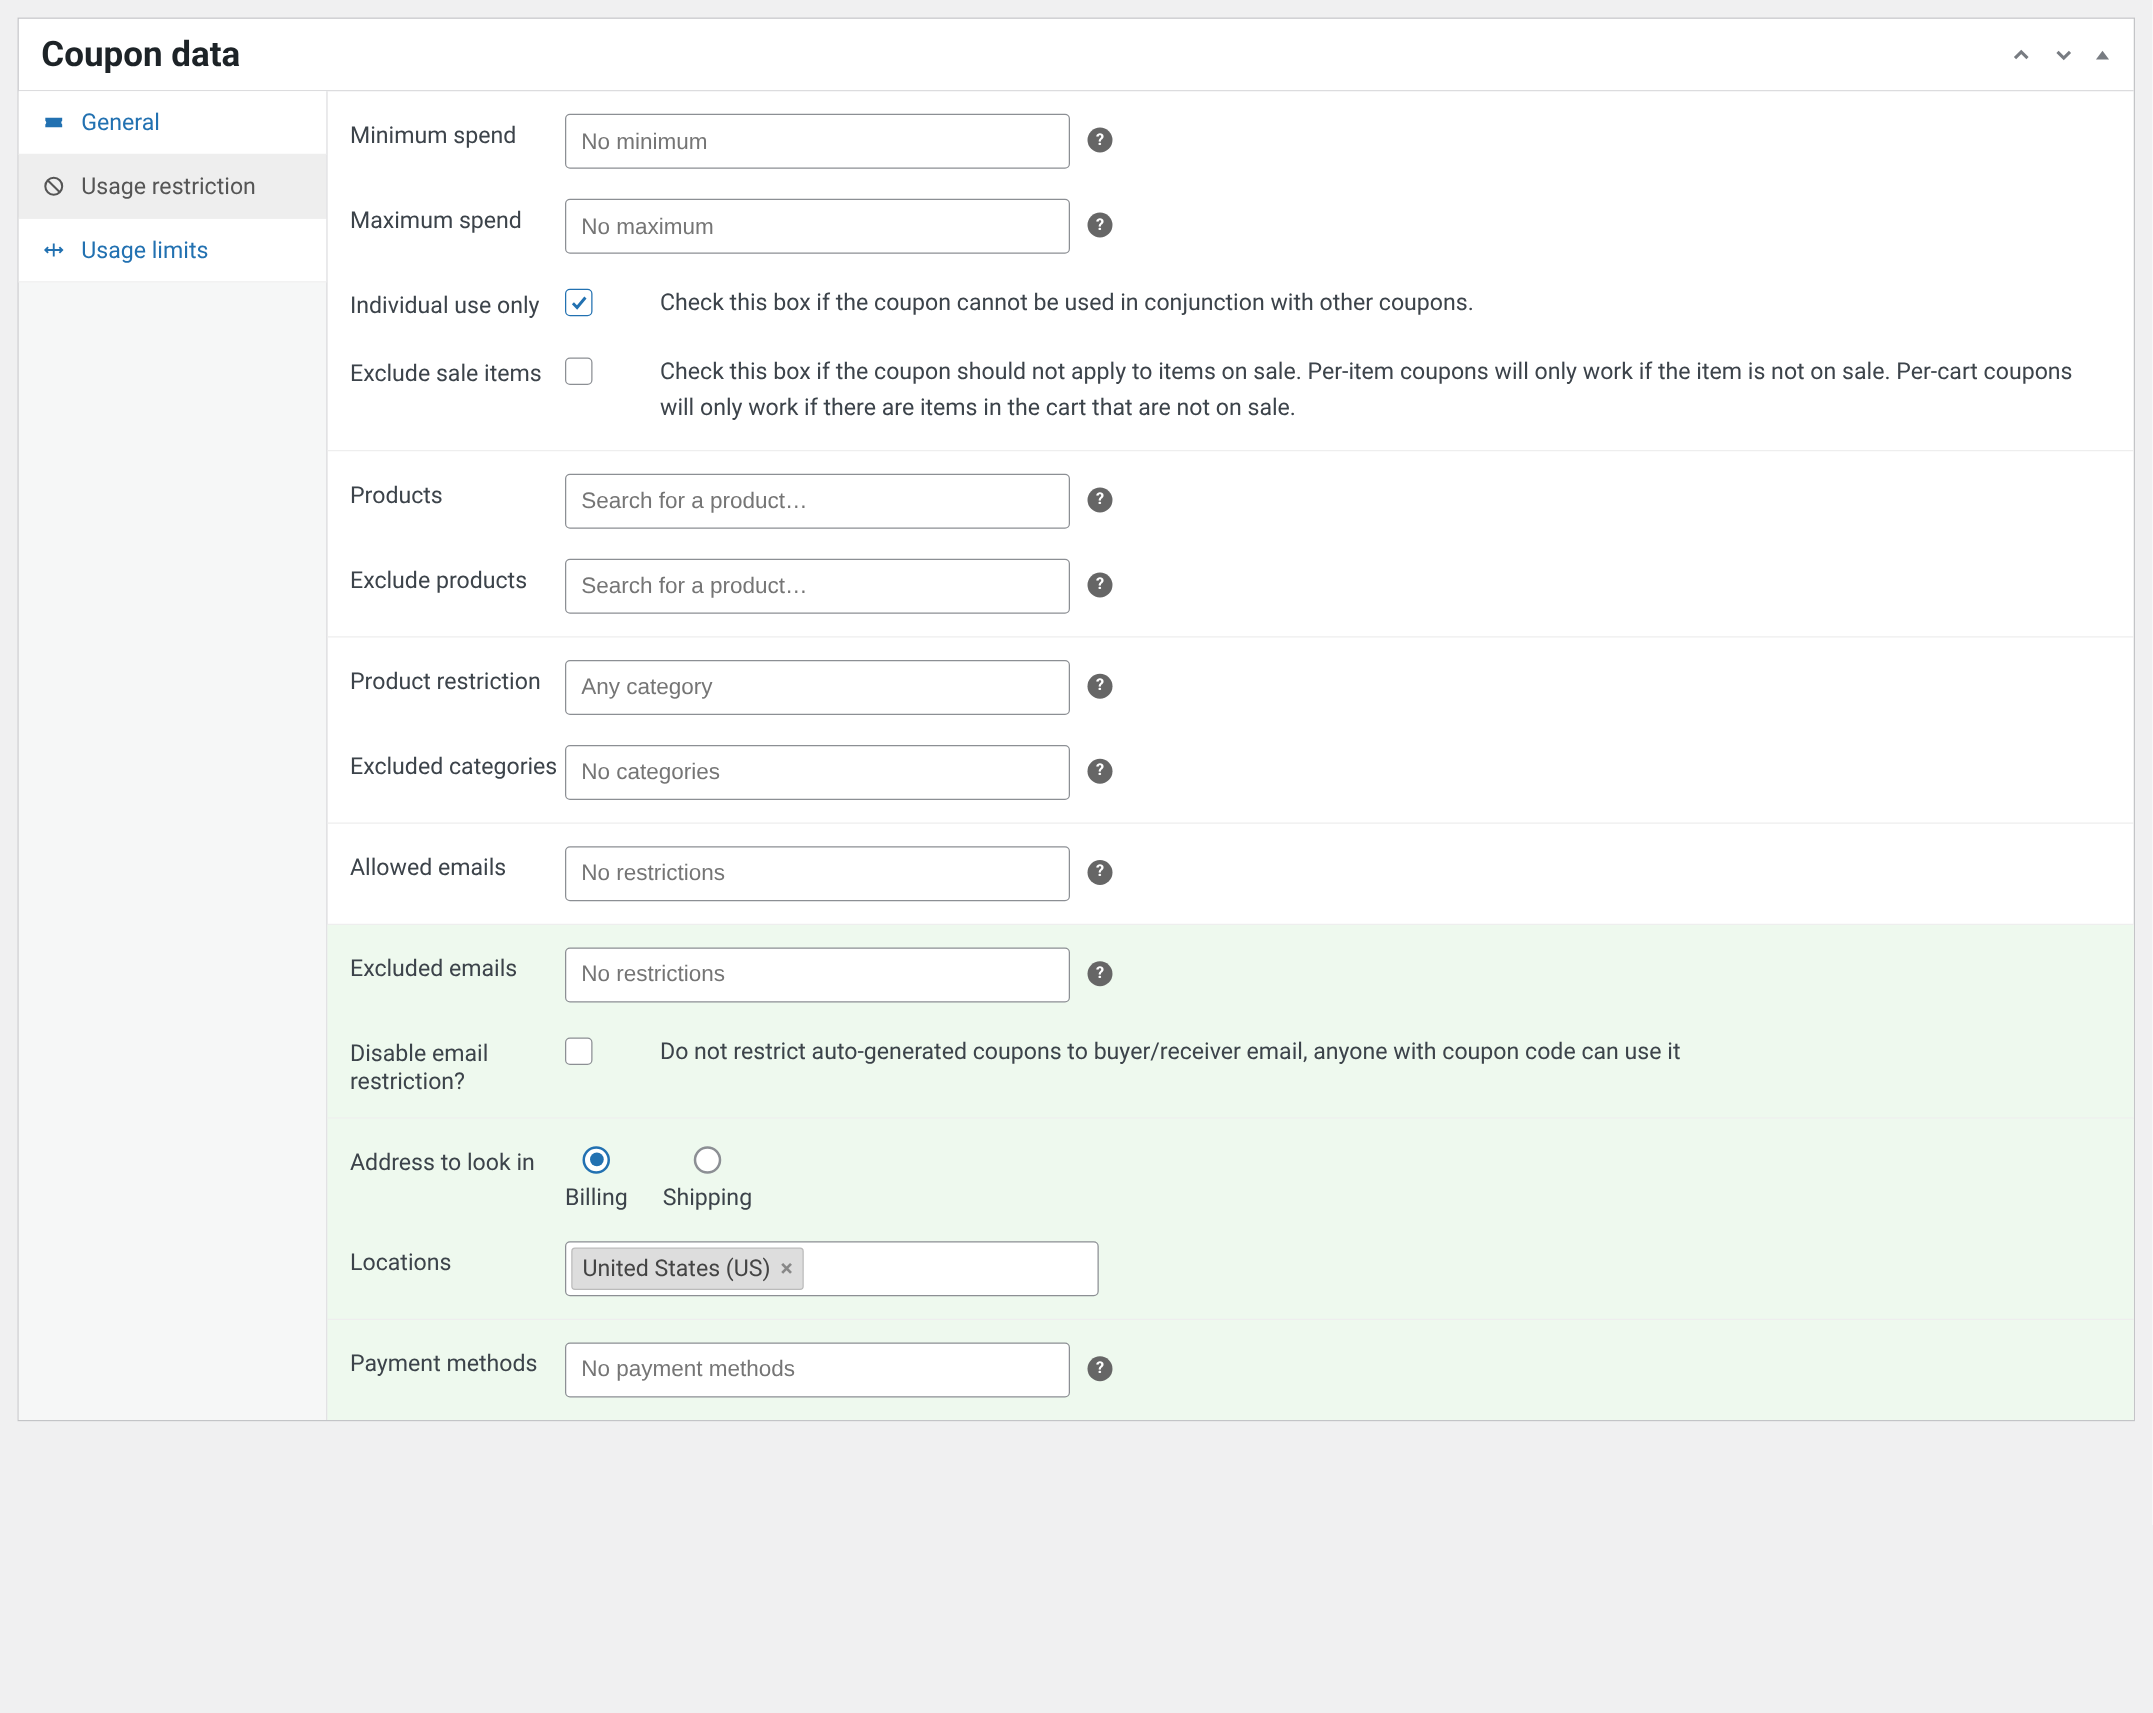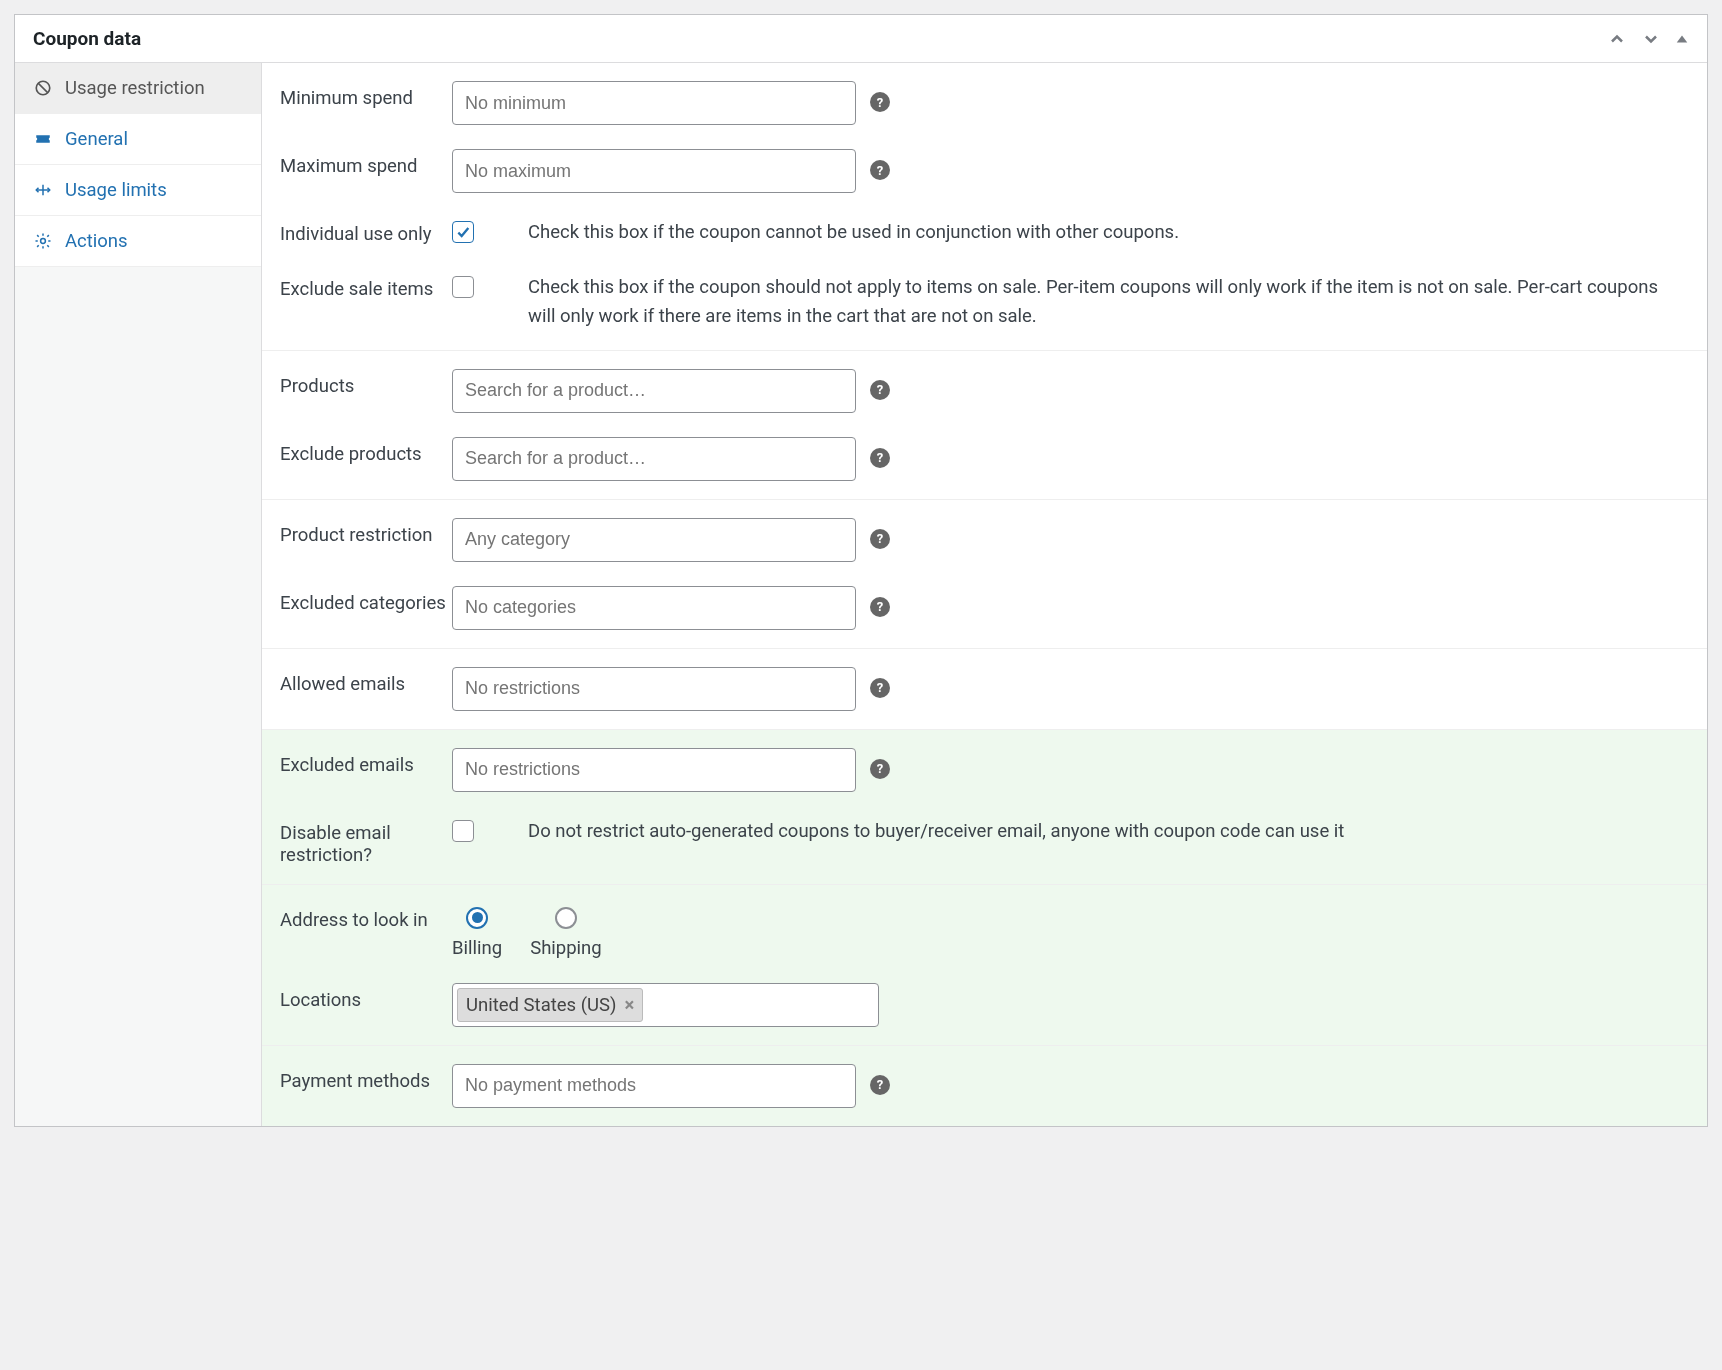--- a/index.html
+++ b/index.html
@@ -15,21 +15,21 @@
     border: 1px solid #c3c4c7;
   }
   .panel-header {
     display: flex;
     align-items: center;
     justify-content: space-between;
     padding: 12px 18px 12px 18px;
     border-bottom: 1px solid #dcdcde;
   }
   .panel-header h2 {
-    font-size: 19px;
+    font-size: 28px;
     font-weight: 700;
     color: #1d2327;
   }
   .panel-header .ctrls {
     display: flex;
     gap: 14px;
     align-items: center;
     color: #787c82;
   }
   .panel-header .ctrls span { cursor: pointer; display:inline-flex; }
@@ -166,57 +166,48 @@
       <span>
         <svg width="14" height="14" viewBox="0 0 24 24" fill="currentColor">
             <polygon points="12 6 3 18 21 18"></polygon>
           </svg>
       </span>
     </div>
   </div>
 
   <div class="panel-body">
     <div class="sidebar">
+      <div class="tab">
+        <span class="icon">
+          <svg width="18" height="18" viewBox="0 0 24 24" fill="currentColor">
+              <path d="M3 7h18v3a2.5 2.5 0 000 4v3H3v-3a2.5 2.5 0 000-4V7z"></path>
+            </svg>
+        </span>
+        <span>General</span>
+      </div>
       <div class="tab active">
         <span class="icon">
           <svg width="18" height="18" viewBox="0 0 24 24" fill="none" stroke="currentColor" stroke-width="2.2">
               <circle cx="12" cy="12" r="9"></circle>
               <line x1="5.5" y1="5.5" x2="18.5" y2="18.5"></line>
             </svg>
         </span>
         <span>Usage restriction</span>
-      </div>
-      <div class="tab">
-        <span class="icon">
-          <svg width="18" height="18" viewBox="0 0 24 24" fill="currentColor">
-              <path d="M3 7h18v3a2.5 2.5 0 000 4v3H3v-3a2.5 2.5 0 000-4V7z"></path>
-            </svg>
-        </span>
-        <span>General</span>
       </div>
       <div class="tab">
         <span class="icon">
           <svg width="18" height="18" viewBox="0 0 24 24" fill="none" stroke="currentColor" stroke-width="2">
               <line x1="3" y1="12" x2="21" y2="12"></line>
               <polyline points="6 9 3 12 6 15"></polyline>
               <polyline points="18 9 21 12 18 15"></polyline>
               <line x1="12" y1="5" x2="12" y2="19"></line>
             </svg>
         </span>
         <span>Usage limits</span>
       </div>
-      <div class="tab">
-        <span class="icon">
-          <svg width="18" height="18" viewBox="0 0 24 24" fill="none" stroke="currentColor" stroke-width="2">
-              <circle cx="12" cy="12" r="3.2"></circle>
-              <path d="M12 2v3M12 19v3M4.2 4.2l2.1 2.1M17.7 17.7l2.1 2.1M2 12h3M19 12h3M4.2 19.8l2.1-2.1M17.7 6.3l2.1-2.1"></path>
-            </svg>
-        </span>
-        <span>Actions</span>
-      </div>
     </div>
 
     <div class="content">
 
       <div class="section">
         <div class="row">
           <div class="label">Minimum spend</div>
           <div class="field">
             <input class="input" placeholder="No minimum" style="">
             <span class="help">?</span>

